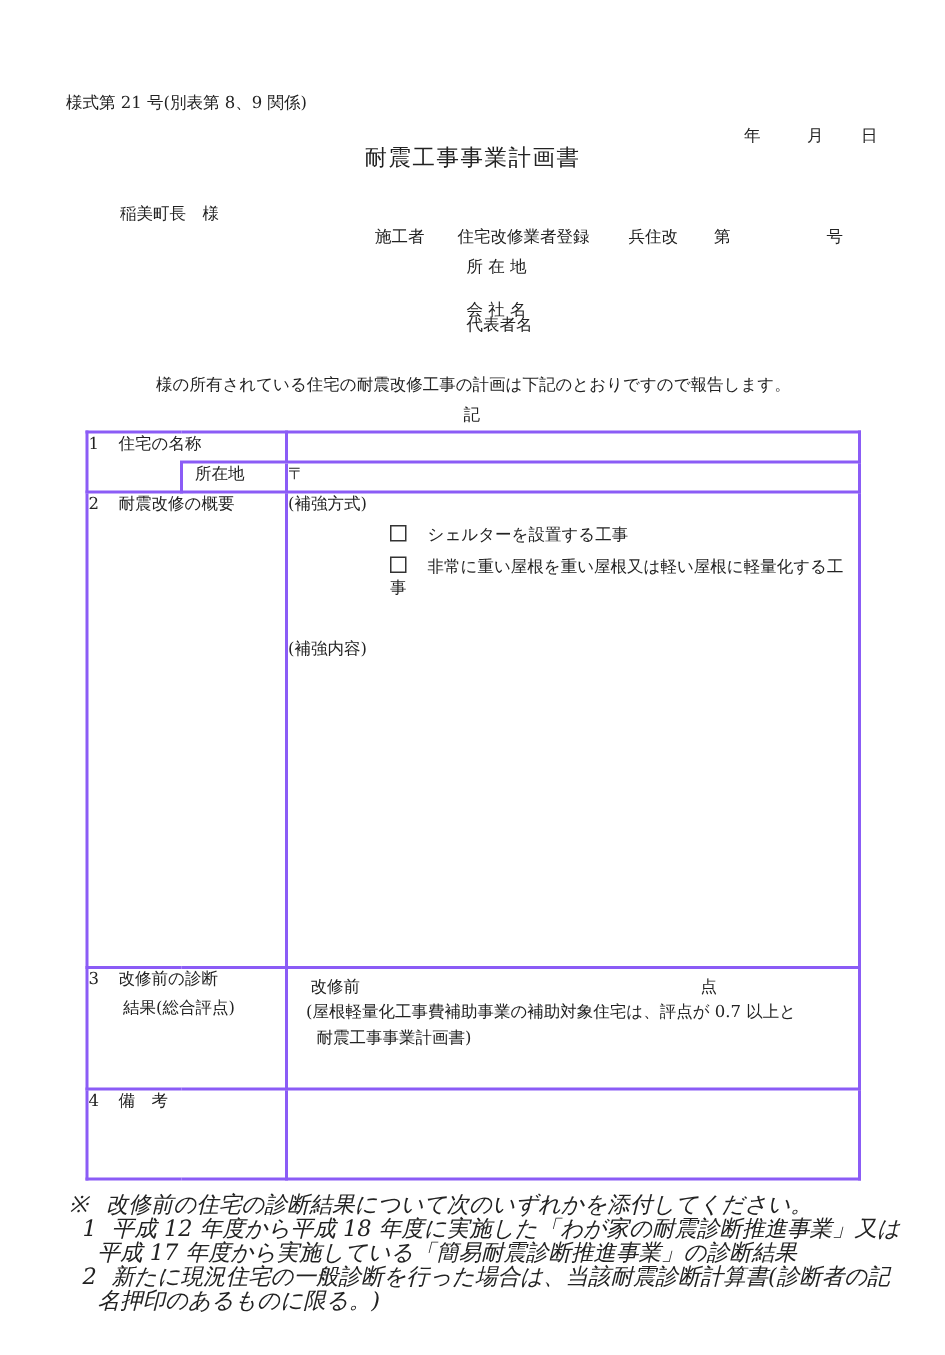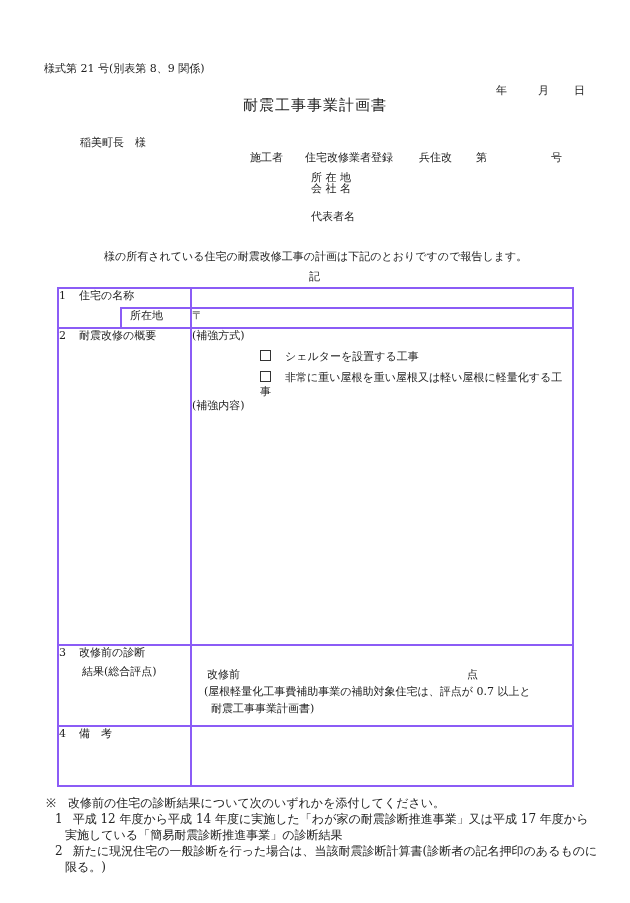--- a/index.html
+++ b/index.html
@@ -6,21 +6,21 @@
   body { width:630px; height:903px; background:#ffffff; position:relative; overflow:hidden;
          font-family:"DejaVu Serif","Liberation Serif",serif; color:#222; font-size:11px; }
   .abs { position:absolute; white-space:nowrap; line-height:14px; }
   .title { font-size:15px; letter-spacing:1px; }
   table.form { position:absolute; left:57px; top:287px; width:515px; border-collapse:collapse; table-layout:fixed; }
   table.form td { border:2px solid #8b5cf6; vertical-align:top; padding:0; font-size:11px; line-height:14px; }
   .cell-pad { padding:3px 6px; }
   .num { width:20px; display:inline-block; }
   .cb { display:inline-block; width:9px; height:9px; border:1px solid #333; margin-right:14px; vertical-align:-1px; }
   .opt { margin-left:20px; margin-top:7px;padding-left:48px; }
-  .notes { position:absolute; left:46px; top:795px; width:560px; font-size:12px; line-height:16px; }
+  .notes { position:absolute; left:46px; top:795px; width:560px; font-size:15px; line-height:16px;font-style:italic; }
   .notes .sub { padding-left:19px; text-indent:-10px; }
 </style>
 </head>
 <body>
 
 <div class="abs" style="left:44px;top:62px;">様式第 21 号(別表第 8、9 関係)</div>
 
 <div>
   <span class="abs" style="left:496px;top:84px;">年</span>
   <span class="abs" style="left:538px;top:84px;">月</span>
@@ -32,21 +32,21 @@
 <div class="abs" style="left:80px;top:136px;">稲美町長　様</div>
 
 <div>
   <span class="abs" style="left:250px;top:151px;">施工者</span>
   <span class="abs" style="left:305px;top:151px;">住宅改修業者登録</span>
   <span class="abs" style="left:419px;top:151px;">兵住改</span>
   <span class="abs" style="left:476px;top:151px;">第</span>
   <span class="abs" style="left:551px;top:151px;">号</span>
 
   <span class="abs" style="left:311px;top:171px;">所 在 地</span>
-  <span class="abs" style="left:311px;top:182px;">会 社 名</span>
+  <span class="abs" style="left:311px;top:200px;">会 社 名</span>
   <span class="abs" style="left:311px;top:210px;">代表者名</span>
 </div>
 
 <div class="abs" style="left:104px;top:250px;">様の所有されている住宅の耐震改修工事の計画は下記のとおりですので報告します。</div>
 <div class="abs" style="left:309px;top:270px;">記</div>
 
 <table class="form">
   <colgroup>
     <col style="width:63px">
       <col style="width:70px">
@@ -69,30 +69,30 @@
       <span class="num">2</span><span>耐震改修の概要</span>
     </td>
     <td class="cell-pad">
       <div>(補強方式)</div>
       <div class="opt">
         <span class="cb"></span><span>シェルターを設置する工事</span>
       </div>
       <div class="opt">
         <span class="cb"></span><span>非常に重い屋根を重い屋根又は軽い屋根に軽量化する工事</span>
       </div>
-      <div style="">(補強内容)</div>
+      <div style="margin-top:27px;">(補強内容)</div>
       <div style="height:200px;"></div>
     </td>
   </tr>
   <tr style="height:81px;">
     <td colspan="2" class="cell-pad">
       <div><span class="num">3</span><span>改修前の診断</span></div>
       <div style="padding-left:23px;margin-top:5px;">結果(総合評点)</div>
     </td>
-    <td class="cell-pad" style="padding-top:22px;padding-left:15px;">
+    <td class="cell-pad" style="padding-top:5px;padding-left:15px;">
       <div style="position:relative;height:15px;">
         <span>改修前</span>
         <span style="position:absolute;left:70px;width:180px;height:14px;"></span>
         <span style="position:absolute;left:260px;">点</span>
       </div>
       <div style="margin-left:-3px;margin-top:2px;">(屋根軽量化工事費補助事業の補助対象住宅は、評点が 0.7 以上と</div>
       <div style="margin-left:4px;margin-top:3px;">耐震工事事業計画書)</div>
     </td>
   </tr>
   <tr style="height:60px;">
@@ -102,21 +102,21 @@
     <td class="cell-pad"></td>
   </tr>
 </tbody>
   </table>
 
 <div class="notes">
   <div>
     <span>※</span><span style="margin-left:12px;">改修前の住宅の診断結果について次のいずれかを添付してください。</span>
   </div>
   <div class="sub">
-    <span style="margin-right:10px;">1</span><span>平成 12 年度から平成 14 年度に実施した「わが家の耐震診断推進事業」又は平成 17 年度から実施している「簡易耐震診断推進事業」の診断結果</span>
+    <span style="margin-right:10px;">1</span><span>平成 12 年度から平成 18 年度に実施した「わが家の耐震診断推進事業」又は平成 17 年度から実施している「簡易耐震診断推進事業」の診断結果</span>
   </div>
   <div class="sub">
     <span style="margin-right:10px;">2</span><span>新たに現況住宅の一般診断を行った場合は、当該耐震診断計算書(診断者の記名押印のあるものに限る。)</span>
   </div>
 </div>
 
 <style>
   .notes .sub { white-space:normal; width:535px; }
 </style>
 

